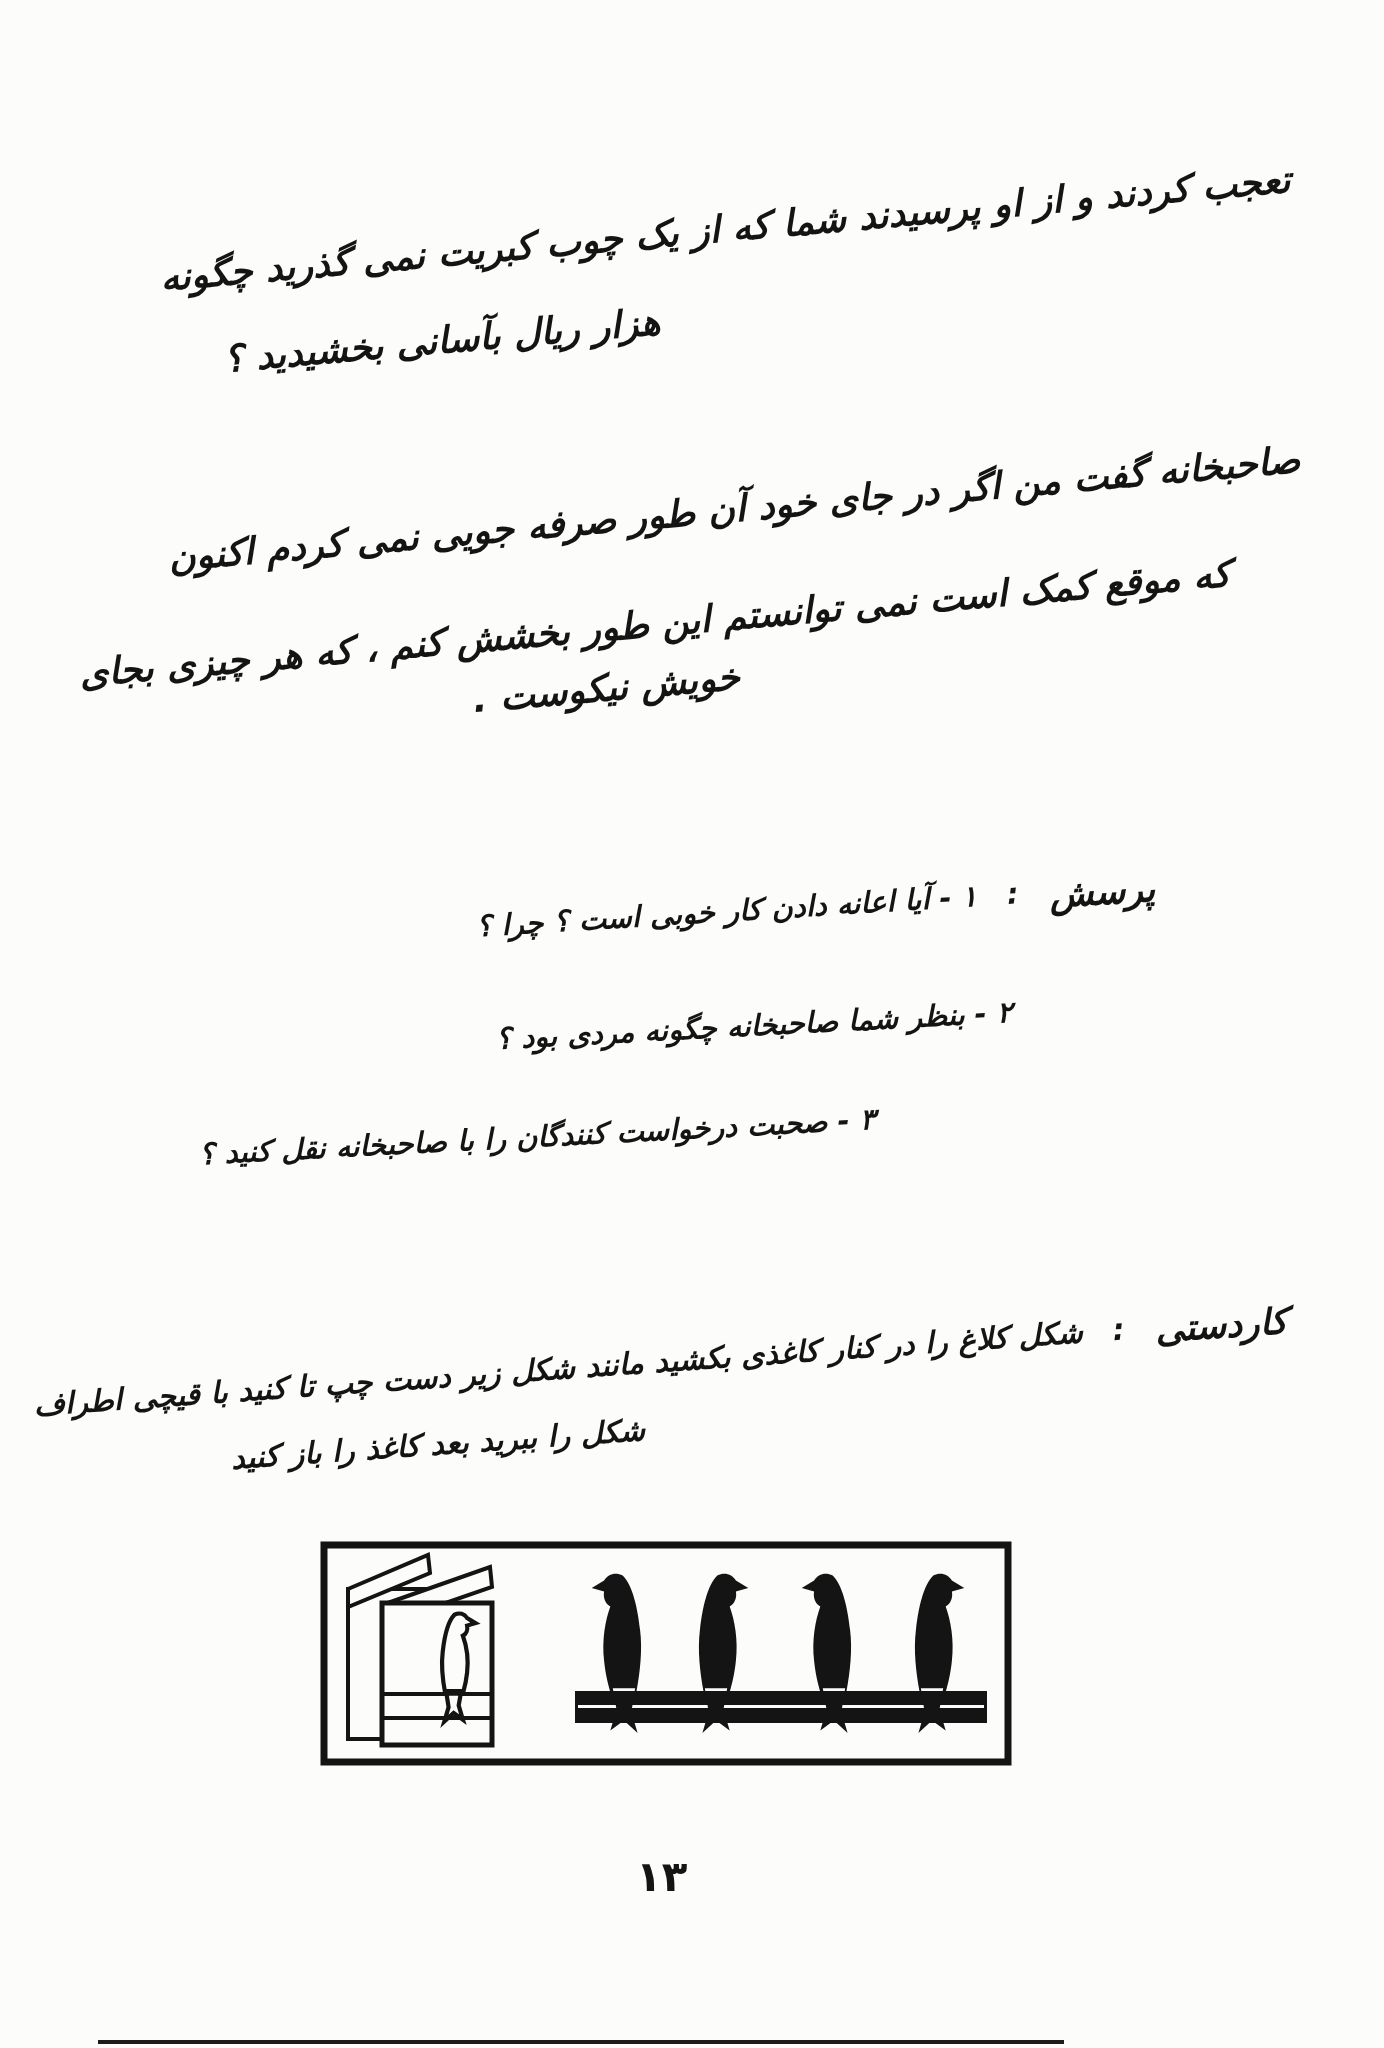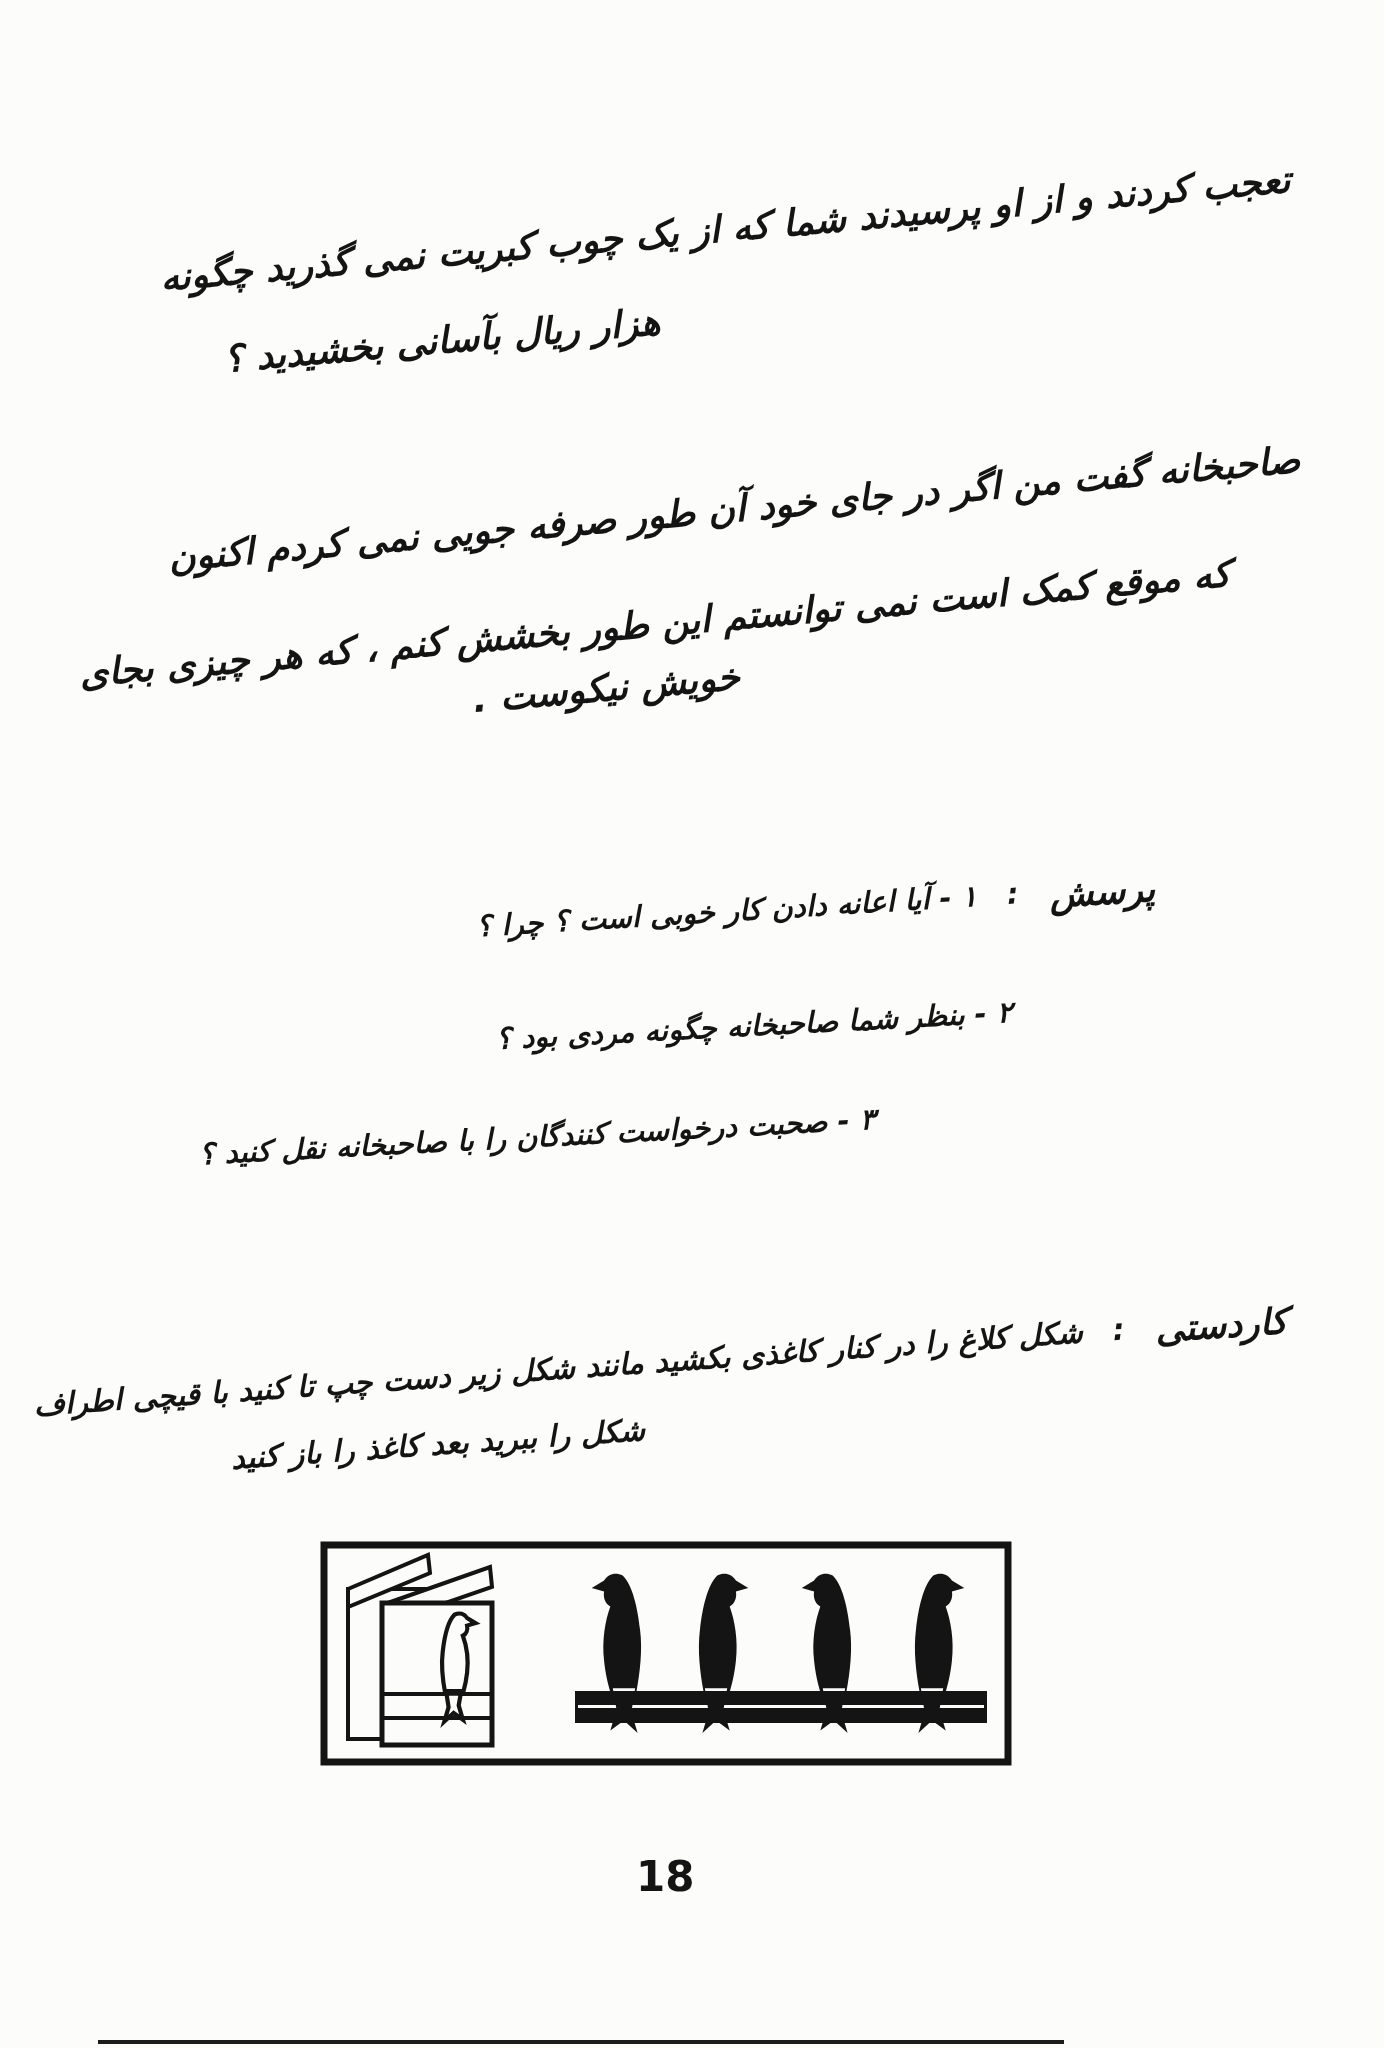--- a/index.html
+++ b/index.html
@@ -86,17 +86,17 @@
         <rect x="255" y="150" width="412" height="32" fill="#141414"></rect>
         <rect x="258" y="164" width="406" height="3" fill="#fcfcfa"></rect>
         <use href="#birdShape" transform="translate(268,32) scale(0.62)" fill="#141414"></use>
         <use href="#birdShape" transform="translate(432,32) scale(-0.62,0.62)" fill="#141414"></use>
         <use href="#birdShape" transform="translate(478,32) scale(0.62)" fill="#141414"></use>
         <use href="#birdShape" transform="translate(648,32) scale(-0.62,0.62)" fill="#141414"></use>
       </g>
     </svg>
   </div>
 
-  <div class="pagenum">18</div>
+  <div class="pagenum">۱۳</div>
 
   <div class="scan-line"></div>
 
 </div>
 
 </body></html>

